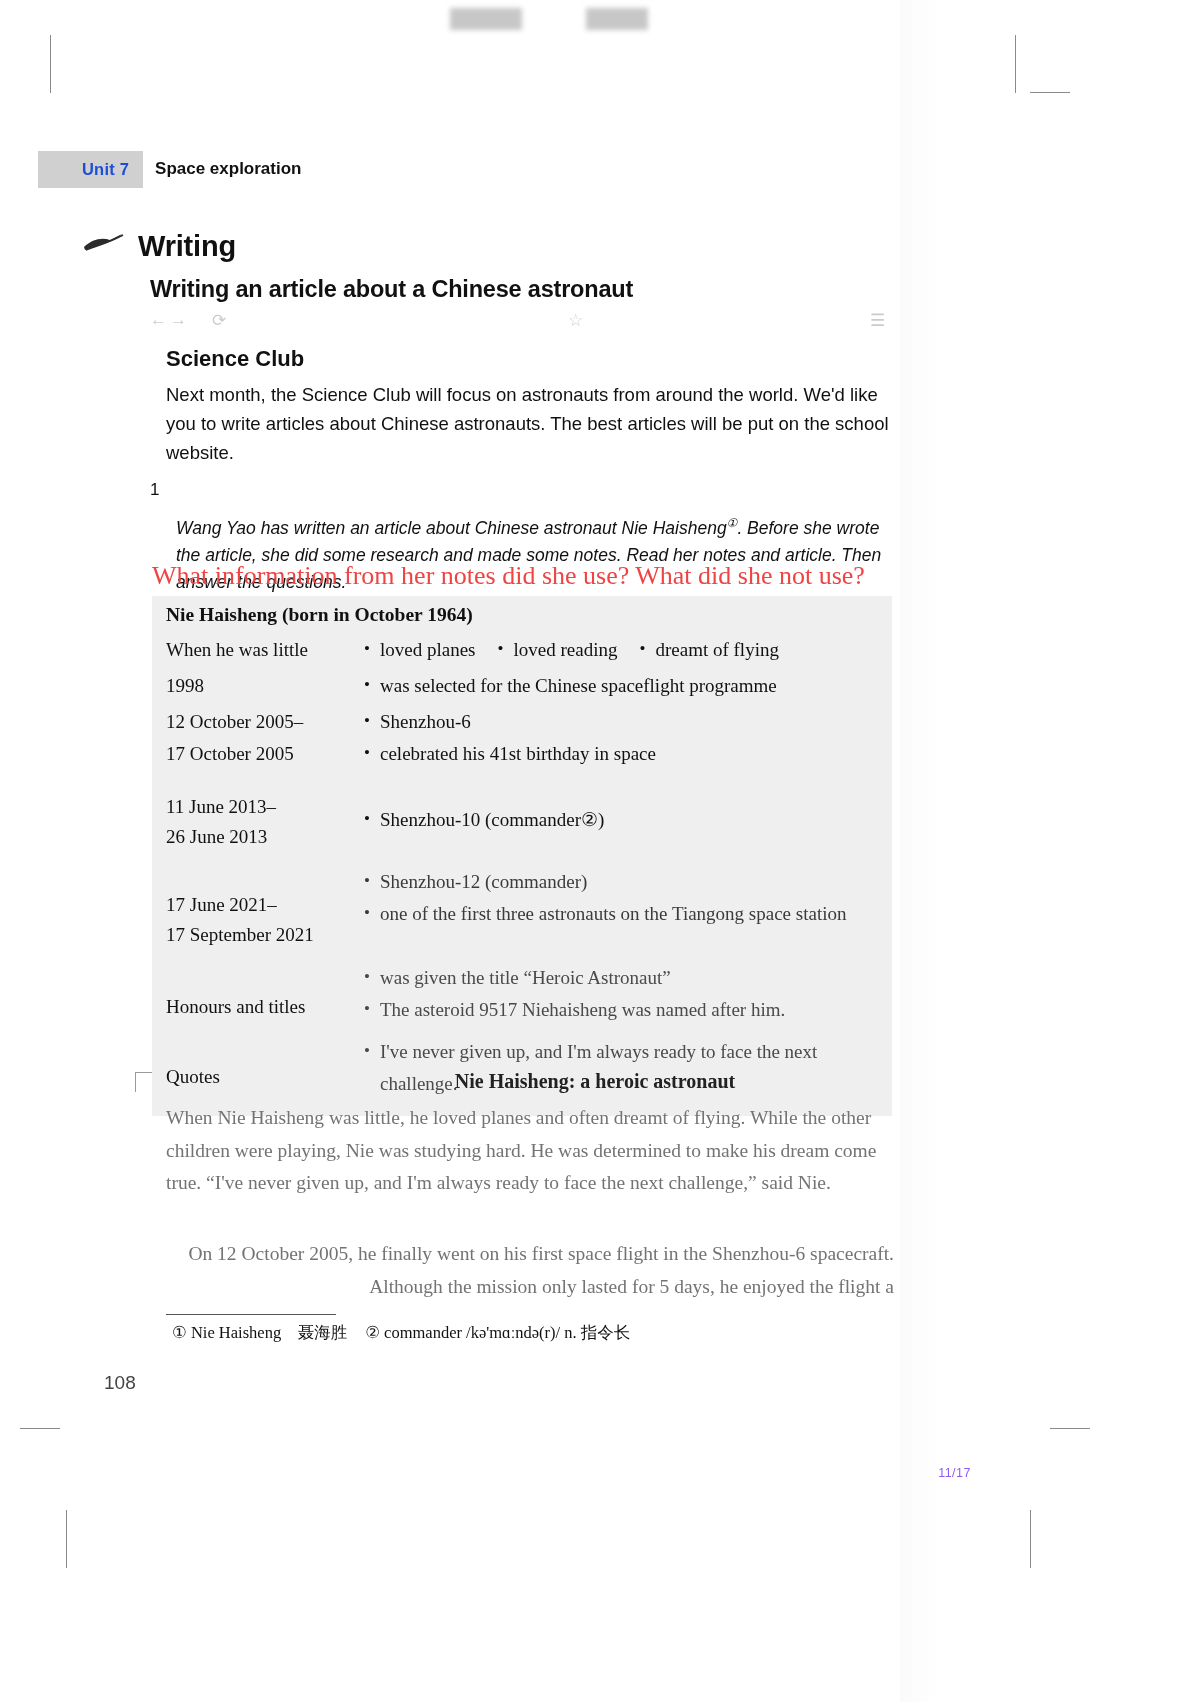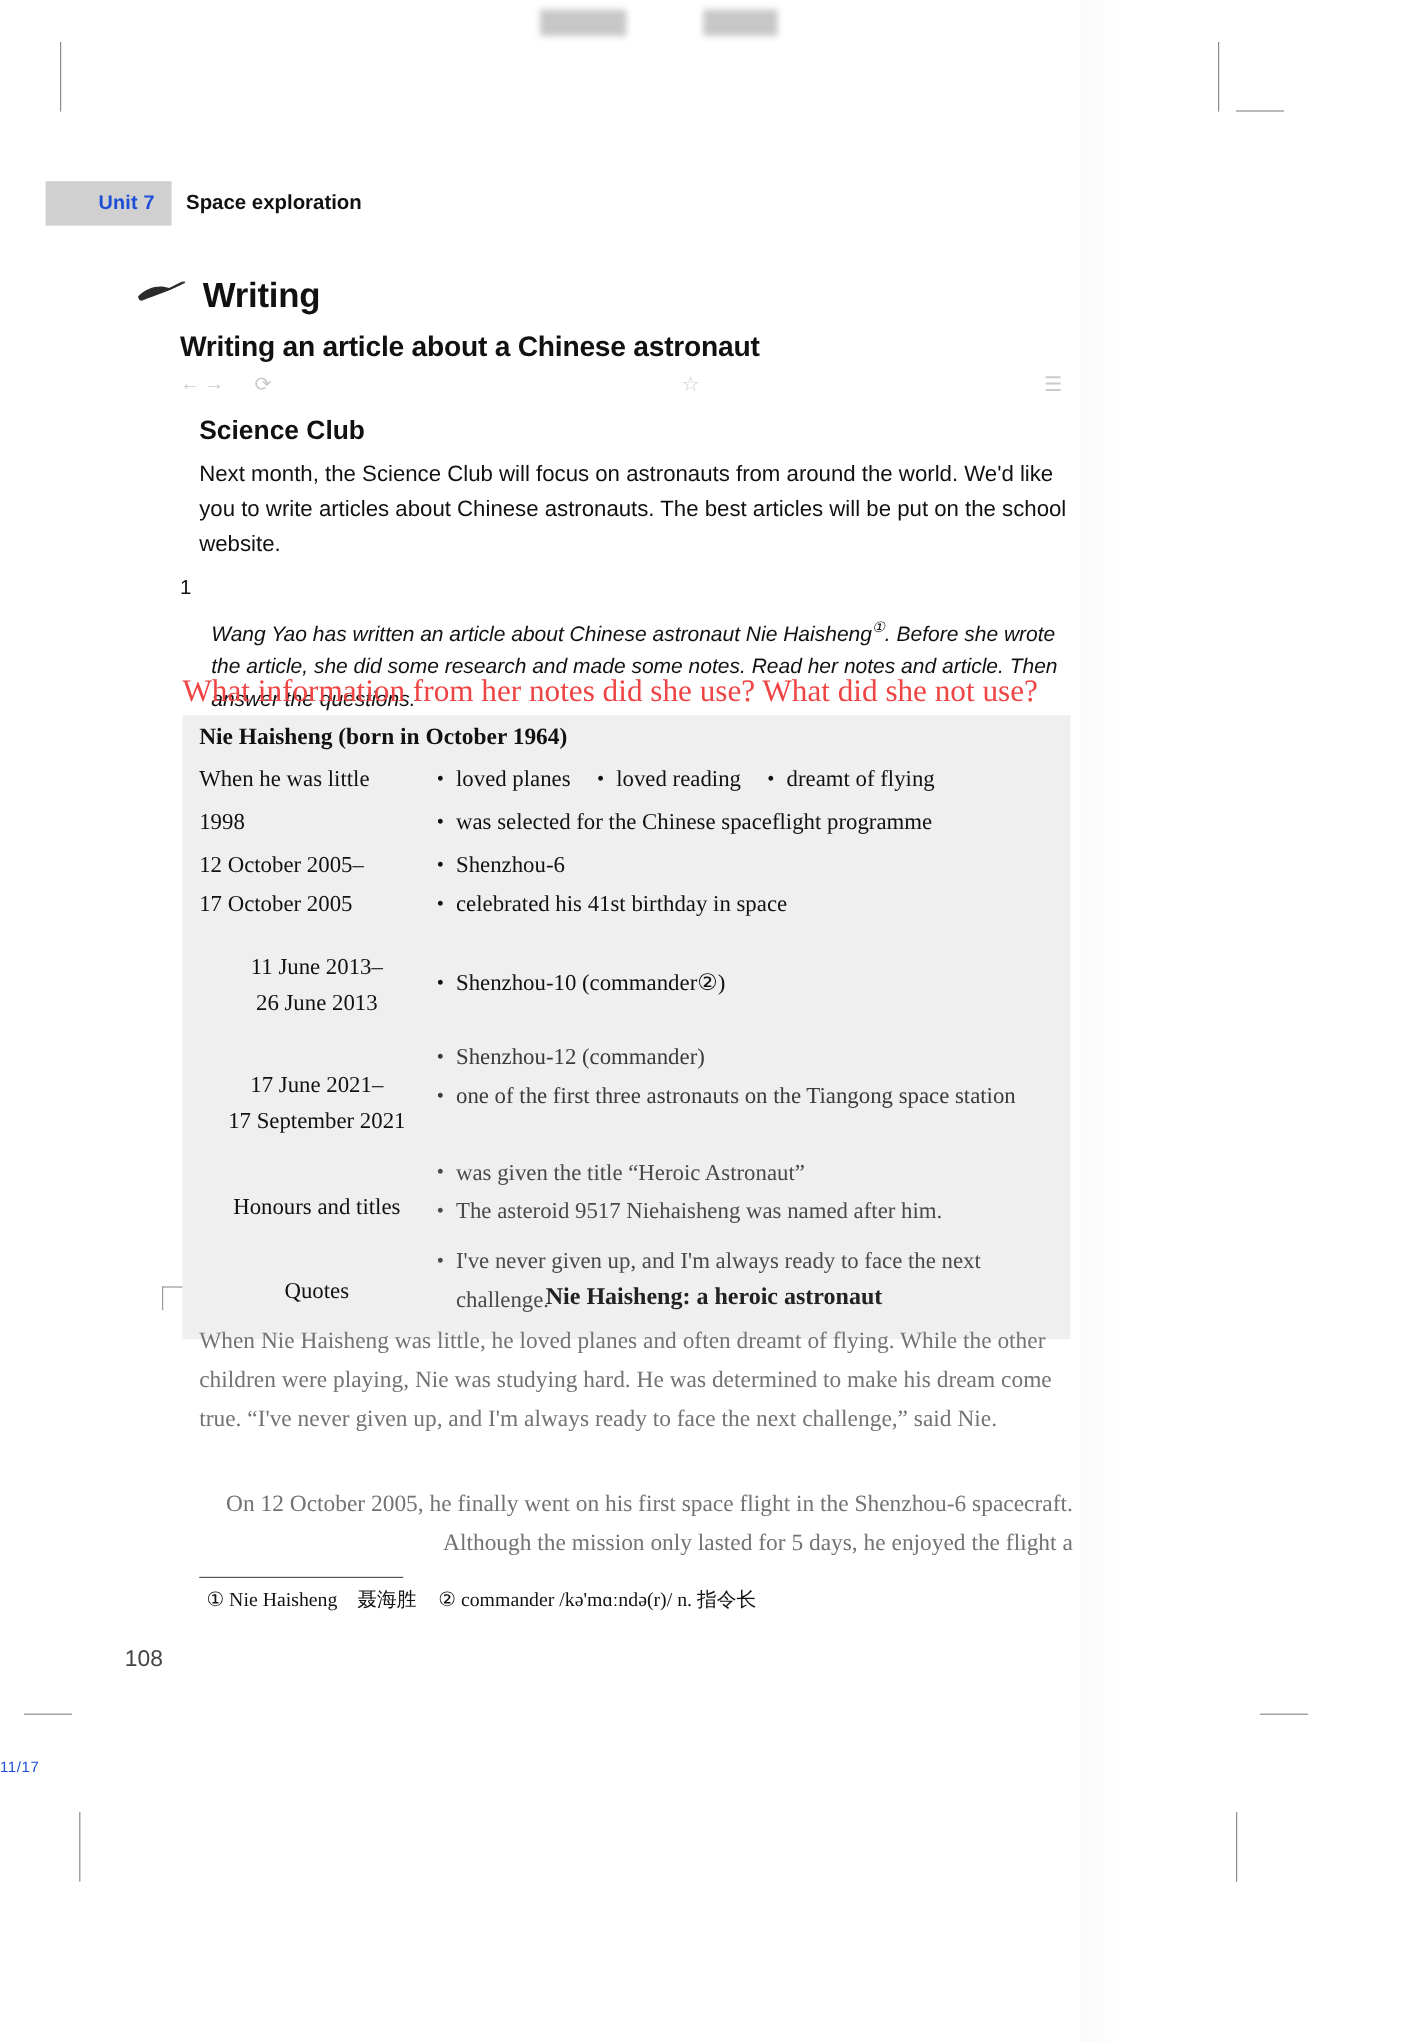--- a/index.html
+++ b/index.html
@@ -58,21 +58,21 @@
   .unit-title {
     font-size: 17px;
     font-weight: 600;
     color: #111;
     padding-left: 12px;
   }
 
   
   .writing-head {
     position: absolute;
-    left: 113px; top: 228px;
+    left: 82px; top: 228px;
     display: flex;
     align-items: flex-end;
   }
   .book-icon { margin-right: 10px; margin-bottom: 5px; }
   .writing-title {
     font-size: 29px;
     font-weight: bold;
     letter-spacing: -0.2px;
     color: #111;
   }
@@ -175,21 +175,21 @@
     display: flex;
     gap: 20px;
   }
   .bullet { position: relative; padding-left: 18px; }
   .bullet::before {
     content: "•";
     position: absolute;
     left: 2px; top: -1px;
     font-size: 17px;
   }
-  .notes-row.tall .notes-label { line-height: 30px; text-align: center; }
+  .notes-row.tall .notes-label { line-height: 30px; }
   .sup { font-size: 12px; vertical-align: super; }
 
   
   .faded { color: #3b3b3b; }
   .faded2 { color: #4a4a4a; }
 
   
   .art-title {
     position: absolute;
     left: 0; top: 1070px;
@@ -233,23 +233,23 @@
   .page-num {
     position: absolute;
     left: 104px; top: 1372px;
     font-size: 19px;
     color: #444;
   }
   .footer-pager {
     position: absolute;
     left: 0; top: 1466px;
     width: 971px;
-    text-align: left;
+    text-align: right;
     font-size: 12.5px;
-    color: #1d4ed8;
+    color: #8b5cf6;
     letter-spacing: .5px;
   }
 
   
   .scan-band {
     position: absolute;
     left: 900px; top: 0;
     width: 40px; height: 1702px;
     background: linear-gradient(to right, rgba(0,0,0,0.018), rgba(0,0,0,0));
     pointer-events: none;

